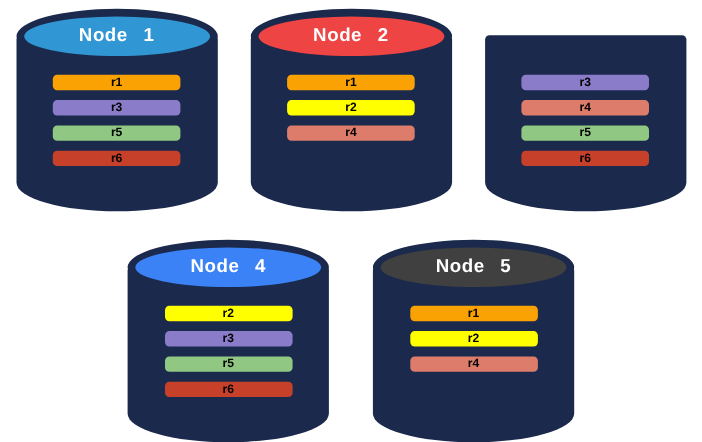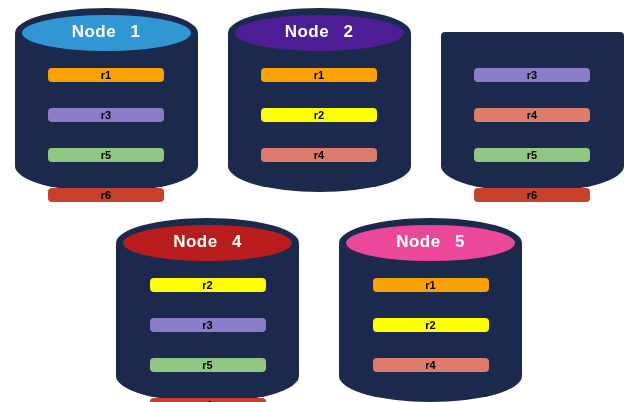--- a/index.html
+++ b/index.html
@@ -66,21 +66,21 @@
   }
   .bars {
     position: absolute;
     left: 0;
     right: 0;
     top: 60px;
     z-index: 3;
     display: flex;
     flex-direction: column;
     align-items: center;
-    gap: 26px;
+    gap: 9px;
   }
   .bar {
     width: 116px;
     height: 14px;
     border-radius: 4px;
     display: flex;
     align-items: center;
     justify-content: center;
     color: #000000;
     font-size: 11px;
@@ -100,21 +100,21 @@
         </div>
         <div class="bars">
           <div class="bar" style="background: rgb(250, 161, 4); color: rgb(0, 0, 0);">r1</div>
           <div class="bar" style="background: rgb(138, 124, 200); color: rgb(0, 0, 0);">r3</div>
           <div class="bar" style="background: rgb(144, 199, 131); color: rgb(0, 0, 0);">r5</div>
           <div class="bar" style="background: rgb(199, 64, 42); color: rgb(0, 0, 0);">r6</div>
         </div>
       </div>
       <div class="cylinder">
         <div class="cyl-body" style="background: rgb(27, 42, 76);"></div>
-        <div class="cyl-top" style="background: #4c1d95; border-color: rgb(27, 42, 76);">
+        <div class="cyl-top" style="background: #ef4444; border-color: rgb(27, 42, 76);">
           <div class="cyl-title" style="color: rgb(255, 255, 255);">Node 2</div>
         </div>
         <div class="bars">
           <div class="bar" style="background: rgb(250, 161, 4); color: rgb(0, 0, 0);">r1</div>
           <div class="bar" style="background: rgb(255, 255, 0); color: rgb(0, 0, 0);">r2</div>
           <div class="bar" style="background: rgb(221, 124, 107); color: rgb(0, 0, 0);">r4</div>
         </div>
       </div>
       <div class="cylinder">
         <div class="cyl-body" style="background: rgb(27, 42, 76);"></div>
@@ -122,33 +122,33 @@
           <div class="bar" style="background: rgb(138, 124, 200); color: rgb(0, 0, 0);">r3</div>
           <div class="bar" style="background: rgb(221, 124, 107); color: rgb(0, 0, 0);">r4</div>
           <div class="bar" style="background: rgb(144, 199, 131); color: rgb(0, 0, 0);">r5</div>
           <div class="bar" style="background: rgb(199, 64, 42); color: rgb(0, 0, 0);">r6</div>
         </div>
       </div>
     </div>
   <div class="row row-2">
       <div class="cylinder">
         <div class="cyl-body" style="background: rgb(27, 42, 76);"></div>
-        <div class="cyl-top" style="background: #b91c1c; border-color: rgb(27, 42, 76);">
+        <div class="cyl-top" style="background: #3b82f6; border-color: rgb(27, 42, 76);">
           <div class="cyl-title" style="color: rgb(255, 255, 255);">Node 4</div>
         </div>
         <div class="bars">
           <div class="bar" style="background: rgb(255, 255, 0); color: rgb(0, 0, 0);">r2</div>
           <div class="bar" style="background: rgb(138, 124, 200); color: rgb(0, 0, 0);">r3</div>
           <div class="bar" style="background: rgb(144, 199, 131); color: rgb(0, 0, 0);">r5</div>
           <div class="bar" style="background: rgb(199, 64, 42); color: rgb(0, 0, 0);">r6</div>
         </div>
       </div>
       <div class="cylinder">
         <div class="cyl-body" style="background: rgb(27, 42, 76);"></div>
-        <div class="cyl-top" style="background: #ec4899; border-color: rgb(27, 42, 76);">
+        <div class="cyl-top" style="background: #404040; border-color: rgb(27, 42, 76);">
           <div class="cyl-title" style="color: rgb(255, 255, 255);">Node 5</div>
         </div>
         <div class="bars">
           <div class="bar" style="background: rgb(250, 161, 4); color: rgb(0, 0, 0);">r1</div>
           <div class="bar" style="background: rgb(255, 255, 0); color: rgb(0, 0, 0);">r2</div>
           <div class="bar" style="background: rgb(221, 124, 107); color: rgb(0, 0, 0);">r4</div>
         </div>
       </div>
     </div>
 </div>

